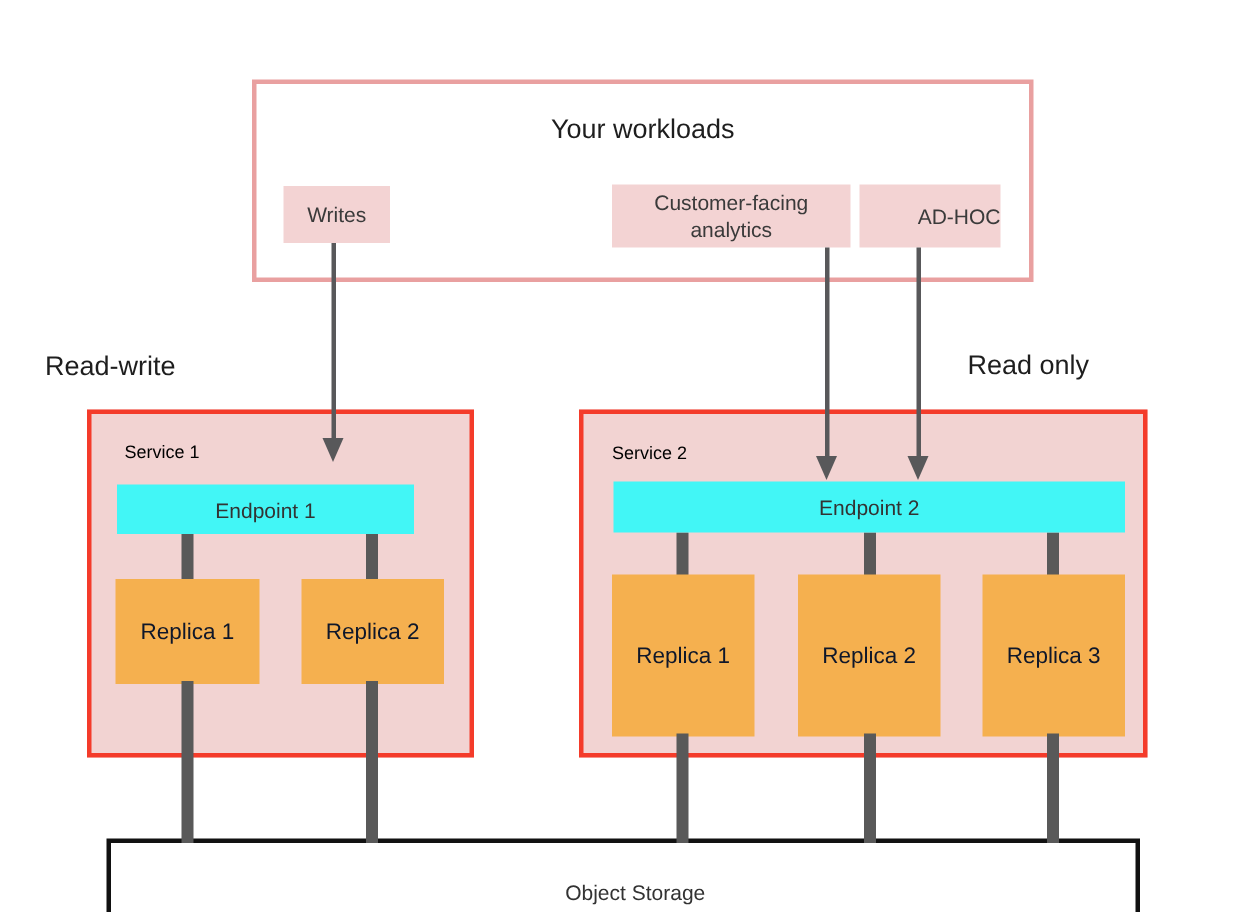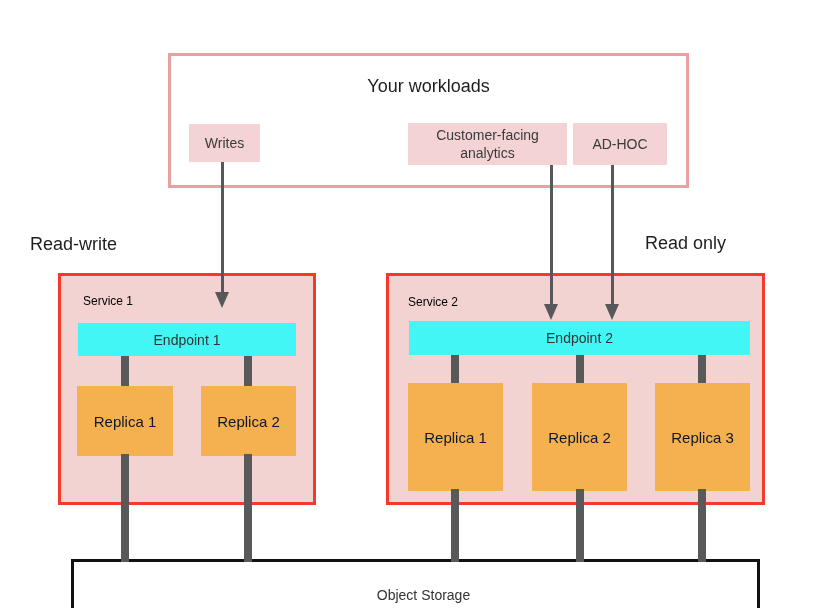--- a/index.html
+++ b/index.html
@@ -25,21 +25,21 @@
     text-align:center;font-size:18px;line-height:24px;color:#1e1e1e;
   }
   .chip{
     background:#f3d3d3;
     color:#3a3a3a;font-size:14px;line-height:18px;
     display:flex;align-items:center;justify-content:center;
     text-align:center;
   }
   .chip-writes{left:189px;top:84px;width:71px;height:38px;}
   .chip-analytics{left:408px;top:83px;width:159px;height:42px;padding:13px 14px;}
-  .chip-adhoc{left:573px;top:83px;width:94px;height:42px;}
+  .chip-adhoc{left:573px;top:83px;width:94px;height:42px;justify-content:flex-end;}
 
   
   .arrow-line{width:3px;background:#58585a;}
   .arrow-head{
     width:0;height:0;
     border-left:7px solid transparent;
     border-right:7px solid transparent;
     border-top:16px solid #58585a;
   }
   .a1-line{left:221px;top:122px;height:131px;}
@@ -63,21 +63,21 @@
   .service2-box{left:386px;top:233px;width:379px;height:232px;}
   .service-name{font-size:12px;line-height:22px;color:#000000;}
   .service1-name{left:83px;top:250px;}
   .service2-name{left:408px;top:251px;}
 
   .endpoint{
     background:#42f6f6;
     color:#333333;font-size:14px;
     display:flex;align-items:center;justify-content:center;
   }
-  .endpoint1{left:78px;top:283px;width:218px;height:33px;}
+  .endpoint1{left:78px;top:283px;width:198px;height:33px;}
   .endpoint2{left:409px;top:281px;width:341px;height:34px;}
 
   .replica{
     background:#f5b04f;
     color:#0f172a;font-size:15px;
     display:flex;align-items:center;justify-content:center;
   }
   .s1-replica1{left:77px;top:346px;width:96px;height:70px;}
   .s1-replica2{left:201px;top:346px;width:95px;height:70px;}
   .s2-replica1{left:408px;top:343px;width:95px;height:108px;}

